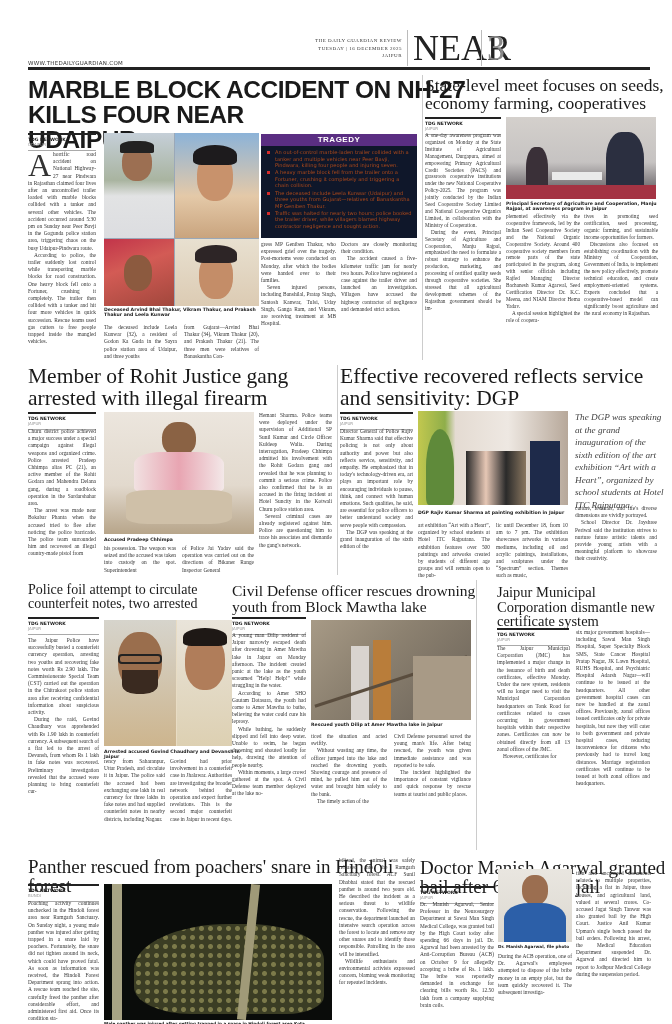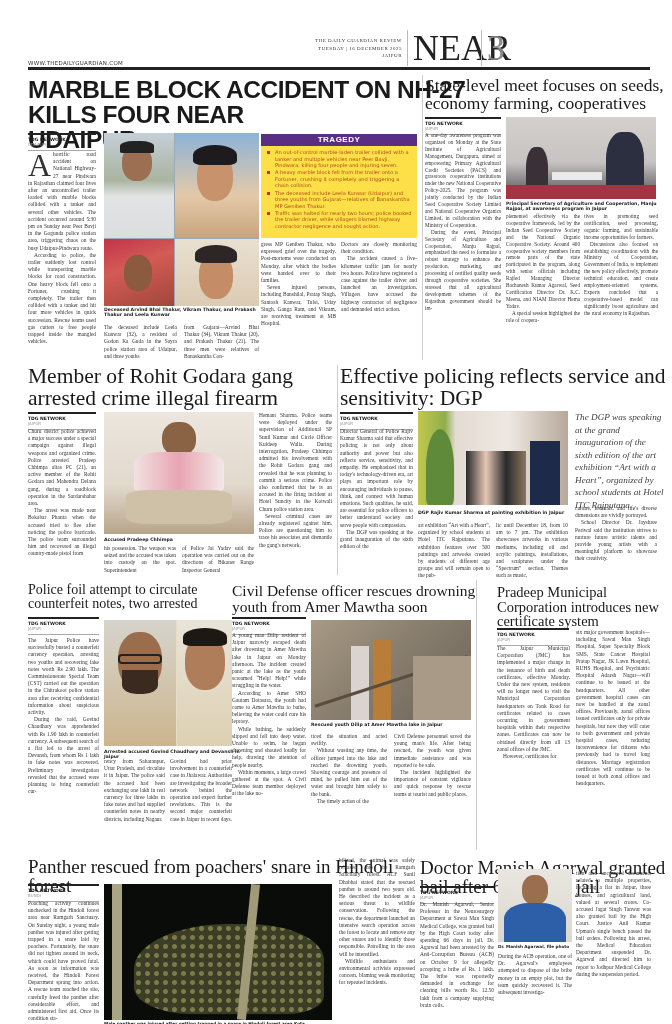--- a/index.html
+++ b/index.html
@@ -15,21 +15,21 @@
 .hl{font-family:"Liberation Serif",serif;line-height:1.0;color:#1a1a1a}
 .hl-sans{font-family:"Liberation Sans",sans-serif;font-weight:bold;letter-spacing:-.5px;line-height:1.02;color:#1a1a1a}
 .byline{border-top:2px solid #222;padding-top:2px;font-family:"DejaVu Sans",sans-serif}
 .byline b{display:block;font-size:4.5px;font-weight:bold}
 .byline i{display:block;font-style:normal;font-size:4px;color:#999;padding-bottom:3px;border-bottom:1px solid #aaa}
 .txt{font-size:5.4px;line-height:7.2px;text-align:justify;color:#333}
 .txt p{text-indent:6px}
 .cap{font-family:"DejaVu Sans",sans-serif;font-size:4.6px;font-weight:bold;color:#222;line-height:5.4px}
 .photo{overflow:hidden}
 .dropcap{float:left;font-size:32px;line-height:26px;margin-right:2px;margin-top:1px}
-.box{background:#fde047}
+.box{background:#0f172a}
 .box-h{background:#5a2e82;color:#fff;font-family:"Liberation Sans",sans-serif;font-weight:bold;font-size:8px;text-align:center;height:12px;line-height:12px;letter-spacing:.5px}
 .box ul{list-style:none;padding:3px 5px 2px 6px}
 .box li{font-family:"DejaVu Sans",sans-serif;font-size:5.1px;line-height:6.6px;color:#b04a1a;position:relative;padding-left:8px;margin-bottom:.5px}
 .box li:before{content:"";position:absolute;left:0;top:2px;width:3px;height:3px;background:#d42b2b}
 .quote{font-style:italic;font-size:9.2px;line-height:12.5px;color:#444}
 .vline{width:1px;background:#ccc}
 </style>
 </head>
 <body>
 
@@ -114,21 +114,21 @@
 <div class="abs cap" style="left:506px;top:201px;width:152px">Principal Secretary of Agriculture and Cooperation, Manju Rajpal, at awareness program in Jaipur</div>
 <div class="abs txt" style="left:506px;top:213px;width:74px;font-size:5.2px;line-height:6.9px">
   <div>plemented effectively via the cooperative framework, led by the Indian Seed Cooperative Society and the National Organic Cooperative Society. Around 400 cooperative society members from remote parts of the state participated in the program, along with senior officials including Rajfed Managing Director Bachanesh Kumar Agarwal, Seed Certification Director Dr. K.C. Meena, and NIAM Director Hema Yadav.</div>
   <p>A special session highlighted the role of coopera-</p>
 </div>
 <div class="abs txt" style="left:584px;top:213px;width:74px;font-size:5.2px;line-height:6.9px">
   <div>tives in promoting seed certification, seed processing, organic farming, and sustainable income opportunities for farmers.</div>
   <p>Discussions also focused on establishing coordination with the Ministry of Cooperation, Government of India, to implement the new policy effectively, promote technical education, and create employment-oriented systems. Experts concluded that a cooperative-based model can significantly boost agriculture and the rural economy in Rajasthan.</p>
 </div>
 
-<div class="abs hl" style="left:28px;top:366px;width:310px;font-size:21.5px">Member of Rohit Godara gang arrested crime illegal firearm</div>
+<div class="abs hl" style="left:28px;top:366px;width:310px;font-size:21.5px">Member of Rohit Justice gang arrested with illegal firearm</div>
 <div class="abs byline" style="left:28px;top:412px;width:68px">
   <b>TDG NETWORK</b>
   <i>JAIPUR</i>
 </div>
 <div class="abs txt" style="left:28px;top:428px;width:68px">
   <div>Churu district police achieved a major success under a special campaign against illegal weapons and organized crime. Police arrested Pradeep Chhimpa alias PC (21), an active member of the Rohit Godara and Mahendra Delana gang, during a roadblock operation in the Sardarshahar area.</div>
   <p>The arrest was made near Bokabar Phanta when the accused tried to flee after noticing the police barricade. The police team surrounded him and recovered an illegal country-made pistol from</p>
 </div>
 <div class="abs photo" style="left:104px;top:412px;width:150px;height:122px;background:linear-gradient(180deg,#ece6de 0%,#e2d9cd 60%,#b7a58a 100%)">
   <div class="abs" style="left:58px;top:10px;width:34px;height:34px;border-radius:45%;background:#8a6244"></div>
@@ -137,21 +137,21 @@
 </div>
 <div class="abs cap" style="left:104px;top:537px;width:150px">Accused Pradeep Chhimpa</div>
 <div class="abs txt" style="left:104px;top:545px;width:72px">his possession. The weapon was seized and the accused was taken into custody on the spot. Superintendent</div>
 <div class="abs txt" style="left:182px;top:545px;width:72px">of Police Jai Yadav said the operation was carried out on the directions of Bikaner Range Inspector General</div>
 <div class="abs txt" style="left:259px;top:412px;width:73px">
   <div>Hemant Sharma. Police teams were deployed under the supervision of Additional SP Sunil Kumar and Circle Officer Kuldeep Walia. During interrogation, Pradeep Chhimpa admitted his involvement with the Rohit Godara gang and revealed that he was planning to commit a serious crime. Police also confirmed that he is an accused in the firing incident at Hotel Suncity in the Kotwali Churu police station area.</div>
   <p>Several criminal cases are already registered against him. Police are questioning him to trace his associates and dismantle the gang's network.</p>
 </div>
 
 <div class="abs vline" style="left:337px;top:365px;height:210px"></div>
-<div class="abs hl" style="left:340px;top:366px;width:330px;font-size:21.5px">Effective policing reflects service and sensitivity: DGP</div>
+<div class="abs hl" style="left:340px;top:366px;width:330px;font-size:21.5px">Effective recovered reflects service and sensitivity: DGP</div>
 <div class="abs byline" style="left:340px;top:412px;width:73px">
   <b>TDG NETWORK</b>
   <i>JAIPUR</i>
 </div>
 <div class="abs txt" style="left:340px;top:428px;width:73px">
   <div>Director General of Police Rajiv Kumar Sharma said that effective policing is not only about authority and power but also reflects service, sensitivity, and empathy. He emphasized that in today's technology-driven era, art plays an important role by encouraging individuals to pause, think, and connect with human emotions. Such qualities, he said, are essential for police officers to better understand society and serve people with compassion.</div>
   <p>The DGP was speaking at the grand inauguration of the sixth edition of the</p>
 </div>
 <div class="abs photo" style="left:418px;top:411px;width:150px;height:94px;background:linear-gradient(90deg,#c2c84f 0%,#8fae4a 18%,#e4dbd2 25%,#eee8e2 60%,#b7a89a 100%)">
   <div class="abs" style="left:8px;top:18px;width:28px;height:76px;border-radius:50% 50% 10% 10%;background:#5f8a3a"></div>
@@ -184,21 +184,21 @@
     </div>
   <div class="abs" style="left:73px;top:0;width:55px;height:126px;background:linear-gradient(180deg,#e9e4da 0%,#ddd0b2 100%)">
       <div class="abs" style="left:8px;top:14px;width:40px;height:56px;border-radius:45%;background:#b07d5a"></div>
       <div class="abs" style="left:6px;top:8px;width:44px;height:18px;border-radius:50% 50% 20% 20%;background:#1e1815"></div>
     </div>
 </div>
 <div class="abs cap" style="left:104px;top:749px;width:150px">Arrested accused Govind Chaudhary and Devansh in Jaipur</div>
 <div class="abs txt" style="left:104px;top:758px;width:61px">rency from Saharanpur, Uttar Pradesh, and circulate it in Jaipur. The police said the accused had been exchanging one lakh in real currency for three lakhs in fake notes and had supplied counterfeit notes in nearby districts, including Nagaur.</div>
 <div class="abs txt" style="left:170px;top:758px;width:62px">Govind had prior involvement in a counterfeit case in Jhalawar. Authorities are investigating the broader network behind the operation and expect further revelations. This is the second major counterfeit case in Jaipur in recent days.</div>
 
-<div class="abs hl" style="left:232px;top:583px;width:250px;font-size:15.5px">Civil Defense officer rescues drowning youth from Amer Mawtha soon</div>
+<div class="abs hl" style="left:232px;top:583px;width:250px;font-size:15.5px">Civil Defense officer rescues drowning youth from Block Mawtha lake</div>
 <div class="abs byline" style="left:232px;top:617px;width:74px">
   <b>TDG NETWORK</b>
   <i>JAIPUR</i>
 </div>
 <div class="abs txt" style="left:232px;top:632px;width:74px">
   <div>A young man Dilip resident of Jaipur narrowly escaped death after drowning in Amer Mawtha lake in Jaipur on Monday afternoon. The incident created panic at the lake as the youth screamed “Help! Help!” while struggling in the water.</div>
   <p>According to Amer SHO Gautam Dotasara, the youth had come to Amer Mawtha to bathe, believing the water could cure his leprosy.</p>
   <p>While bathing, he suddenly slipped and fell into deep water. Unable to swim, he began drowning and shouted loudly for help, drawing the attention of people nearby.</p>
   <p>Within moments, a large crowd gathered at the spot. A Civil Defense team member deployed at the lake no-</p>
 </div>
@@ -213,21 +213,21 @@
   <div>ticed the situation and acted swiftly.</div>
   <p>Without wasting any time, the officer jumped into the lake and reached the drowning youth. Showing courage and presence of mind, he pulled him out of the water and brought him safely to the bank.</p>
   <p>The timely action of the</p>
 </div>
 <div class="abs txt" style="left:394px;top:733px;width:77px">
   <div>Civil Defense personnel saved the young man's life. After being rescued, the youth was given immediate assistance and was reported to be safe.</div>
   <p>The incident highlighted the importance of constant vigilance and quick response by rescue teams at tourist and public places.</p>
 </div>
 
 <div class="abs vline" style="left:476px;top:580px;height:270px"></div>
-<div class="abs hl" style="left:497px;top:585px;width:172px;font-size:14.5px">Pradeep Municipal Corporation introduces new certificate system</div>
+<div class="abs hl" style="left:497px;top:585px;width:172px;font-size:14.5px">Jaipur Municipal Corporation dismantle new certificate system</div>
 <div class="abs byline" style="left:497px;top:628px;width:72px">
   <b>TDG NETWORK</b>
   <i>JAIPUR</i>
 </div>
 <div class="abs txt" style="left:497px;top:645px;width:73px">
   <div>The Jaipur Municipal Corporation (JMC) has implemented a major change in the issuance of birth and death certificates, effective Monday. Under the new system, residents will no longer need to visit the Municipal Corporation headquarters on Tonk Road for certificates related to cases occurring in government hospitals within their respective zones. Certificates can now be obtained directly from all 13 zonal offices of the JMC.</div>
   <p>However, certificates for</p>
 </div>
 <div class="abs txt" style="left:576px;top:629px;width:74px">six major government hospitals—including Sawai Man Singh Hospital, Super Specialty Block SMS, State Cancer Hospital Pratap Nagar, JK Lawn Hospital, RUHS Hospital, and Psychiatric Hospital Adarsh Nagar—will continue to be issued at the headquarters. All other government hospital cases can now be handled at the zonal offices. Previously, zonal offices issued certificates only for private hospitals, but now they will cater to both government and private hospital cases, reducing inconvenience for citizens who previously had to travel long distances. Marriage registration certificates will continue to be issued at both zonal offices and headquarters.</div>
 

